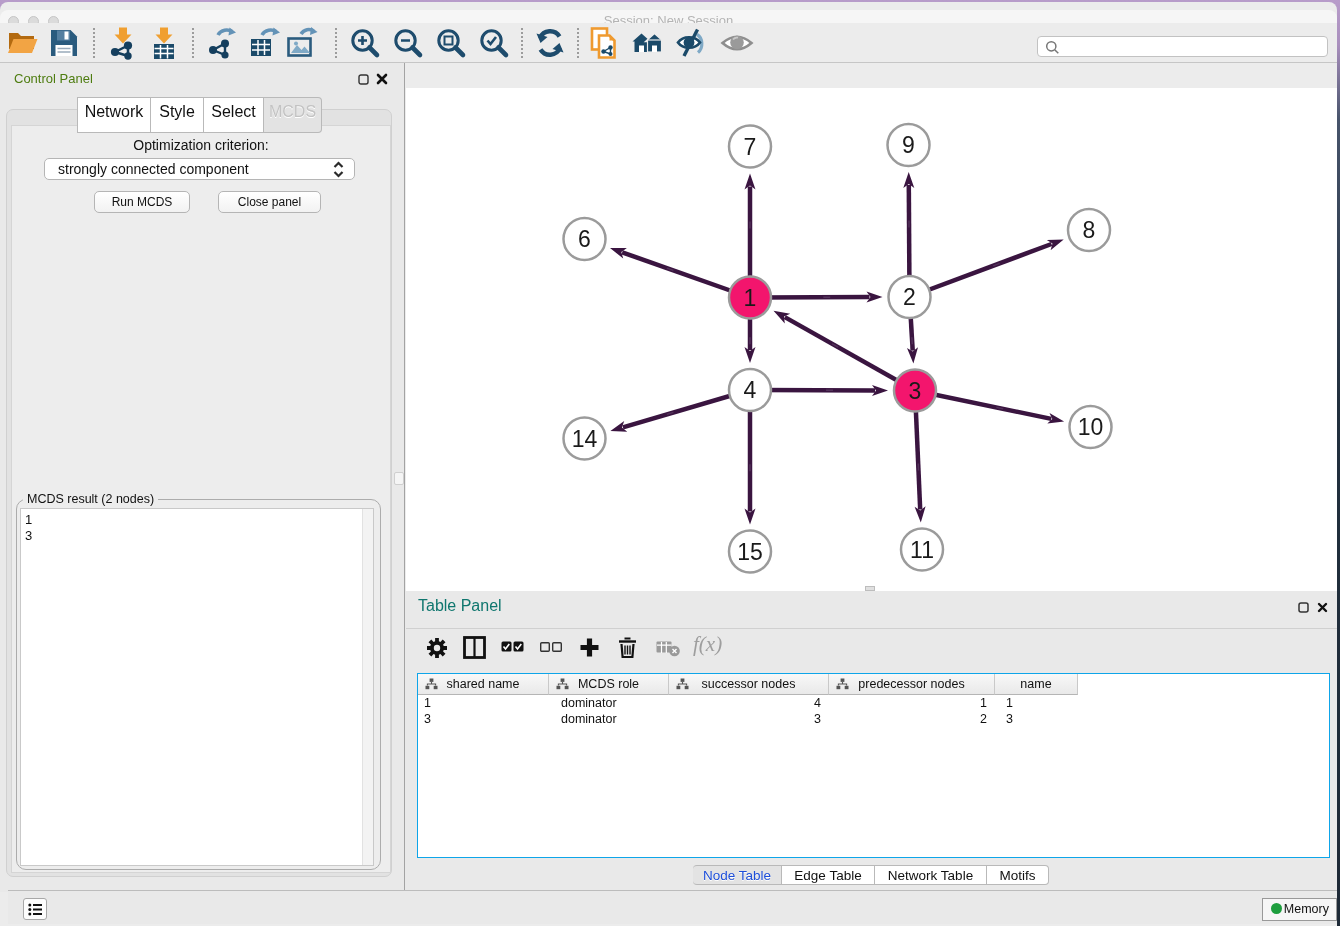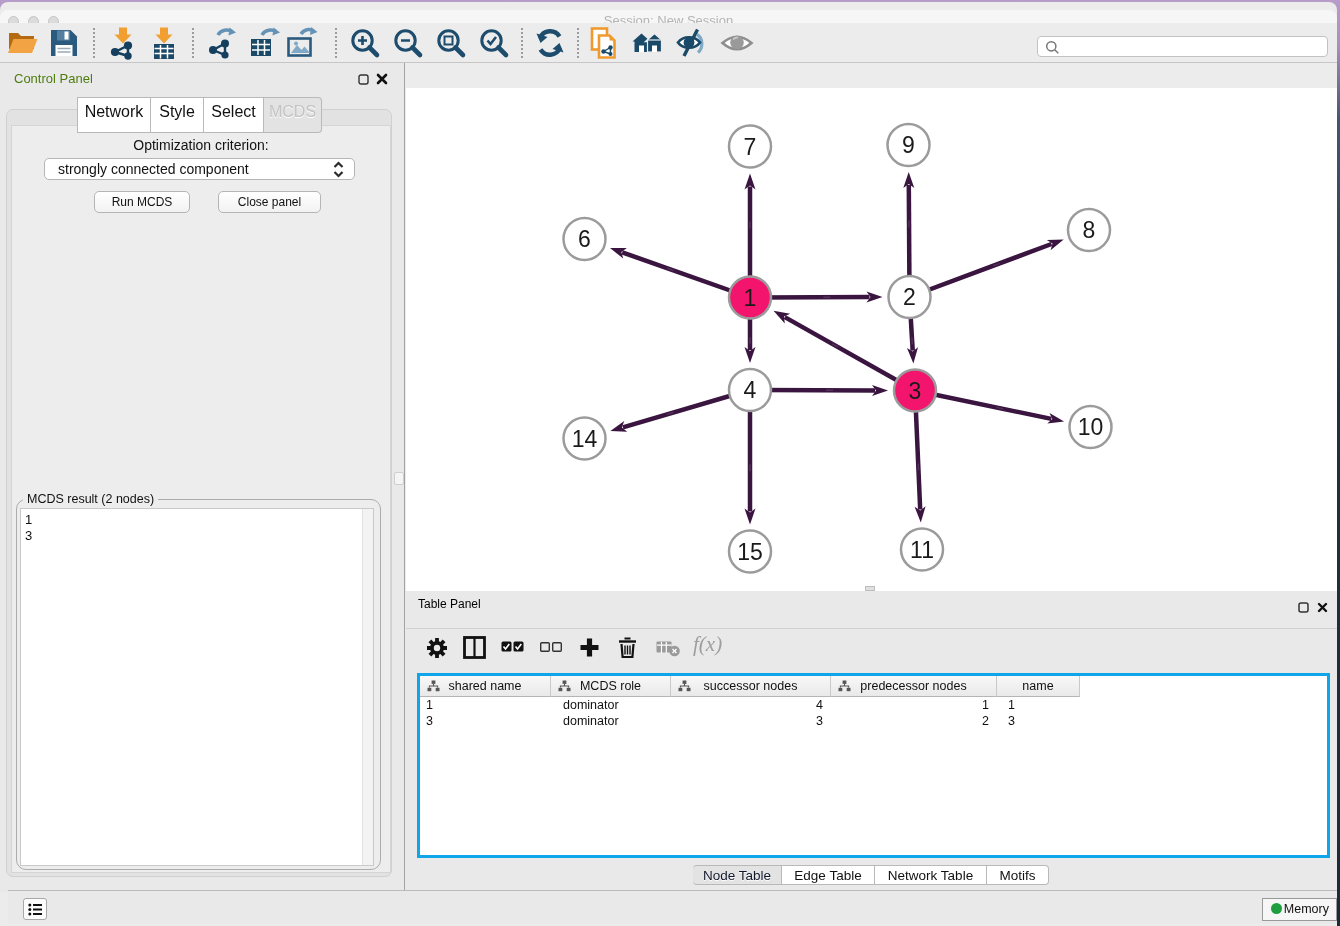--- a/index.html
+++ b/index.html
@@ -39,29 +39,29 @@
 .memdot{position:absolute;left:8px;top:4px;width:11px;height:11px;border-radius:50%;background:#1e9e3e;}
 
 .nwin{position:absolute;left:406px;top:64px;width:931px;height:525px;}
 .ntbar{position:absolute;left:0;top:0;width:931px;height:22px;background:linear-gradient(#f3f3f3,#d5d5d5);border-bottom:1px solid #a6a6a6;border-radius:5px 5px 0 0;border-top:1px solid #cfd6e0;}
 .ntl{position:absolute;top:3.5px;width:12.5px;height:12.5px;border-radius:50%;line-height:0;text-align:center;}
 .ntl svg{margin-top:0;}
 .nttitle{position:absolute;left:0;right:0;top:0;height:21px;line-height:21px;text-align:center;font-size:13px;font-weight:bold;color:#333;}
 .canvas{position:absolute;left:0;top:22px;width:931px;height:503px;background:#fff;}
 
 .tp{position:absolute;left:405px;top:589px;width:932px;height:299px;background:#e9e9e9;}
-.tph{position:absolute;left:13px;top:6px;font-size:12px;color:#000000;}
+.tph{position:absolute;left:13px;top:6px;font-size:16px;color:#0f766e;}
 .tptoolbar{position:absolute;left:1px;top:37px;width:931px;height:40px;border-top:1px solid #d0d0d0;}
-.tbl{position:absolute;left:12px;top:82px;width:913px;height:185px;background:#fff;border:3px solid #0ea5e9;}
+.tbl{position:absolute;left:12px;top:82px;width:913px;height:185px;background:#fff;border:1px solid #0ea5e9;}
 .th{position:absolute;top:0;height:21px;background:linear-gradient(#f8f8f8,#e9e9e9);border-bottom:1px solid #b5b5b5;border-right:1px solid #c9c9c9;font-size:12.5px;color:#111;text-align:center;line-height:20px;}
 .td{position:absolute;height:16px;font-size:12.5px;color:#111;line-height:16px;}
 .btabs{position:absolute;left:288px;top:274px;height:20px;display:flex;}
 .btab{height:20px;line-height:19px;font-size:13.5px;color:#111;background:#fff;border:1px solid #b9b9b9;border-left:none;padding:0;}
 .btab.last{border-radius:0 4px 4px 0;}
-.btab.sel{background:#e3e3e3;color:#0f172a;text-shadow:0 1px 0 #fff;border-radius:4px 0 0 4px;}
+.btab.sel{background:#e3e3e3;color:#1d4ed8;text-shadow:0 1px 0 #fff;border-radius:4px 0 0 4px;}
 .hicon{position:absolute;left:7px;top:4px;}
 </style></head>
 <body>
 <div class="app">
   <div class="tbar">
     <div class="tl" style="left:8px;"></div>
     <div class="tl" style="left:28px;"></div>
     <div class="tl" style="left:48px;"></div>
     <div class="ttitle">Session: New Session</div>
   </div>

